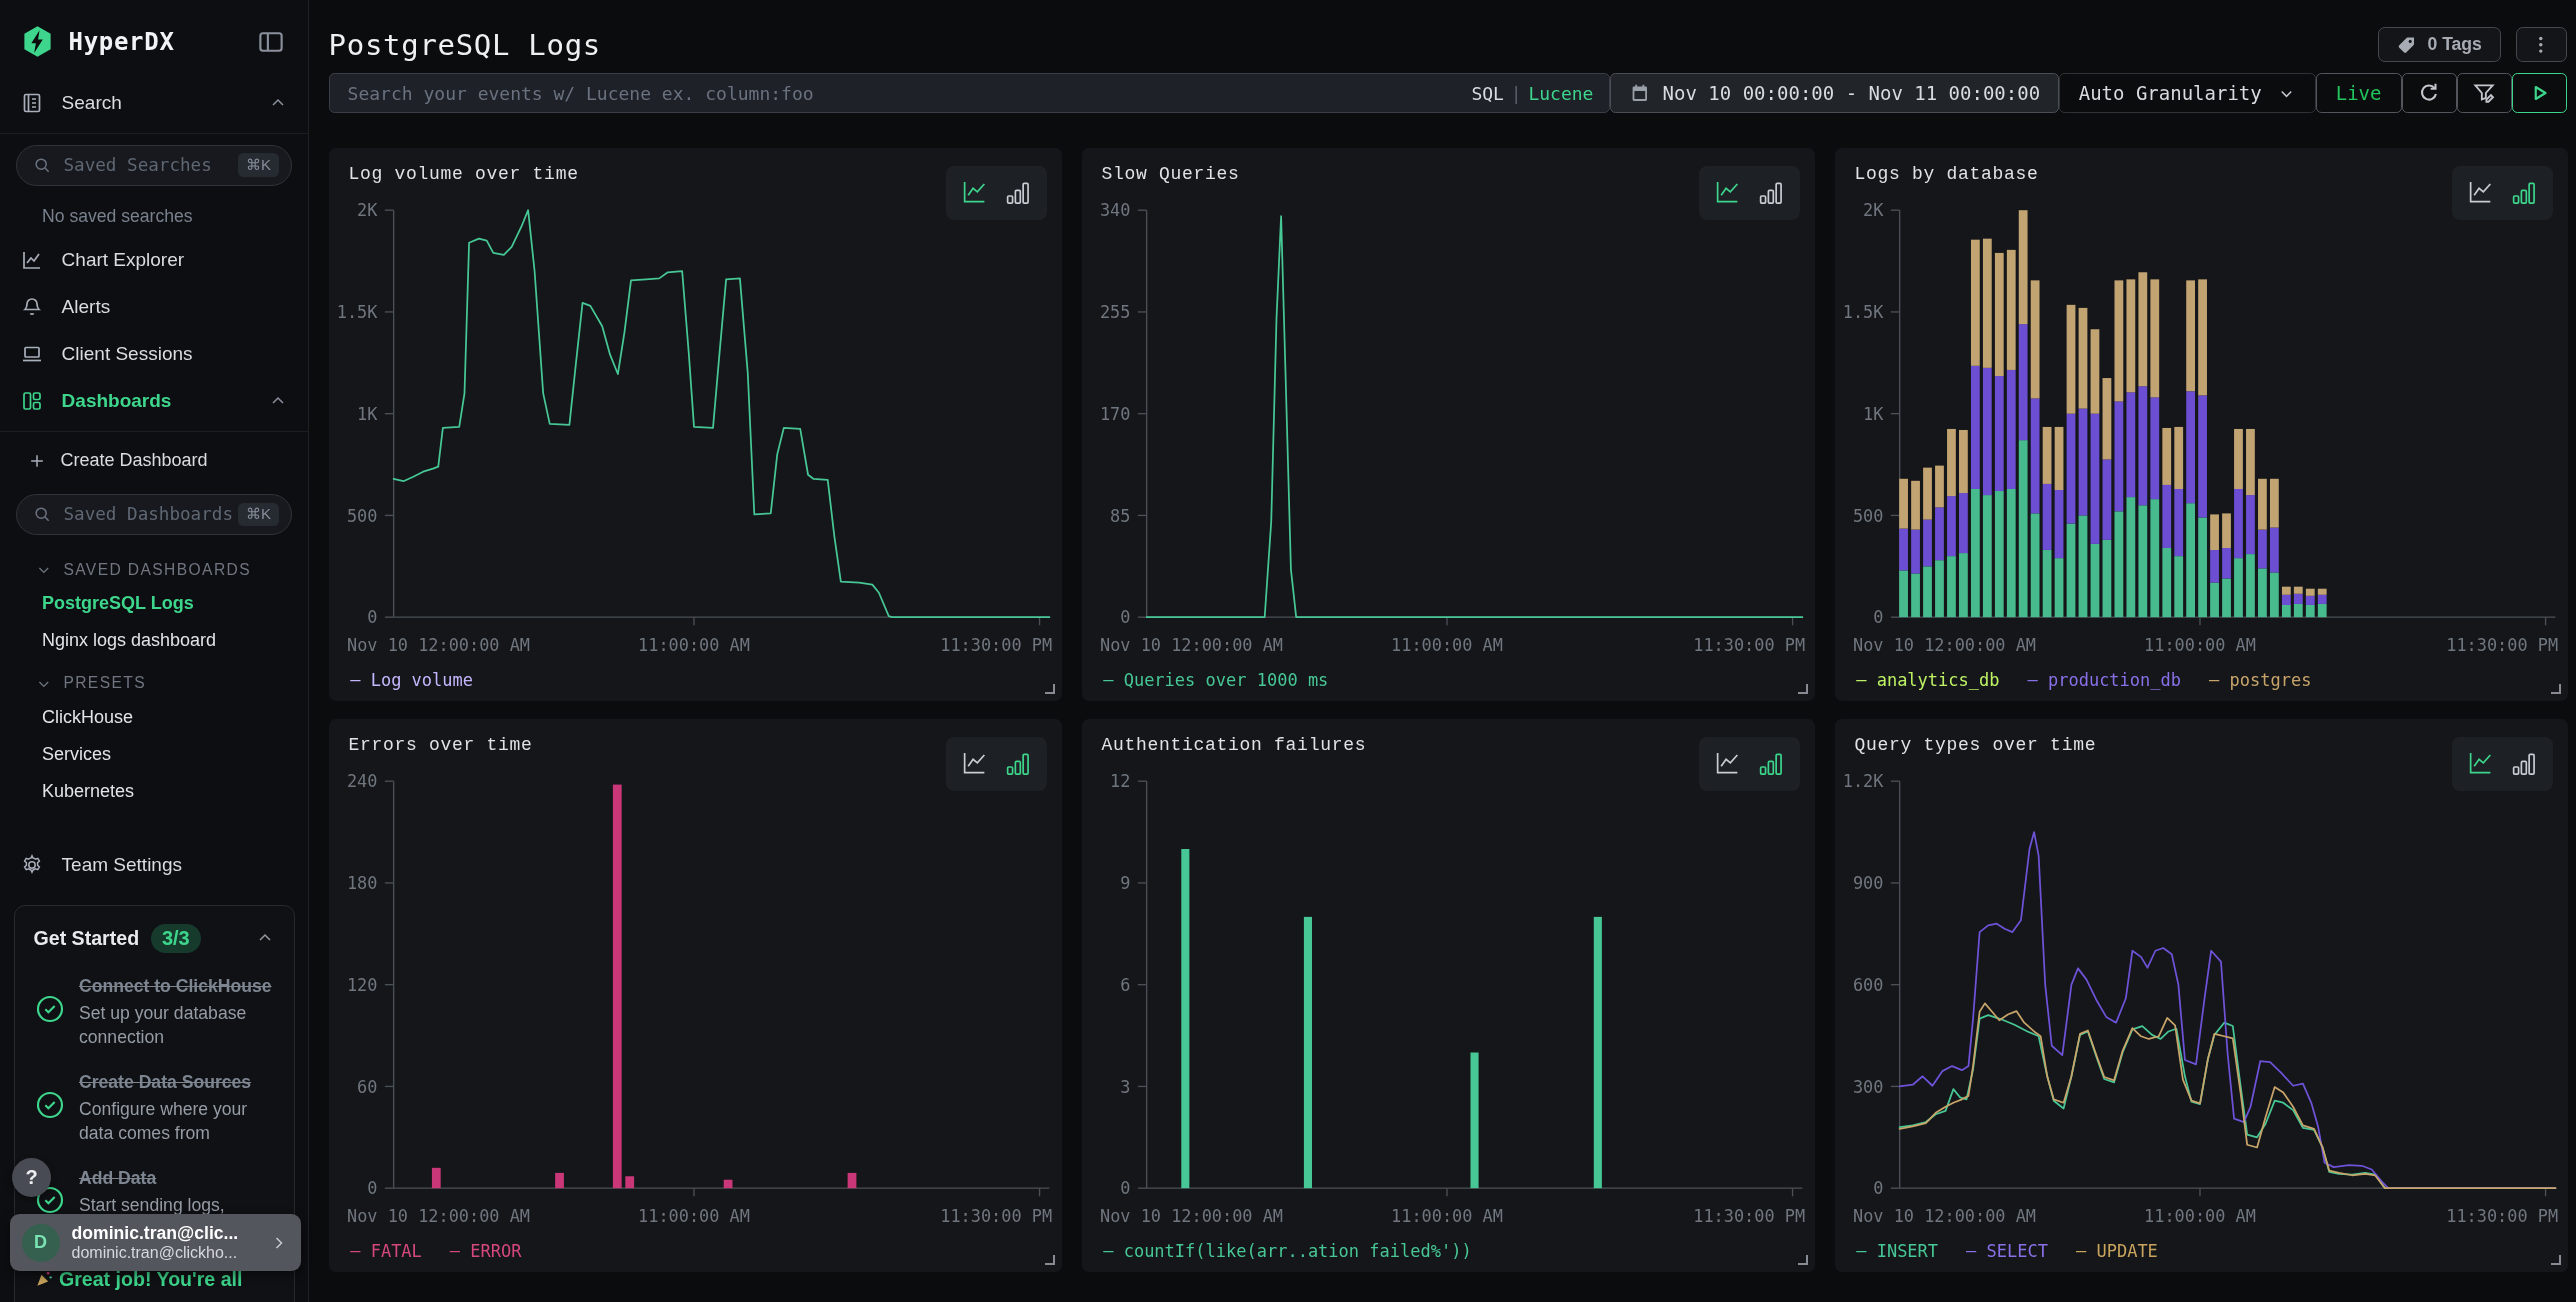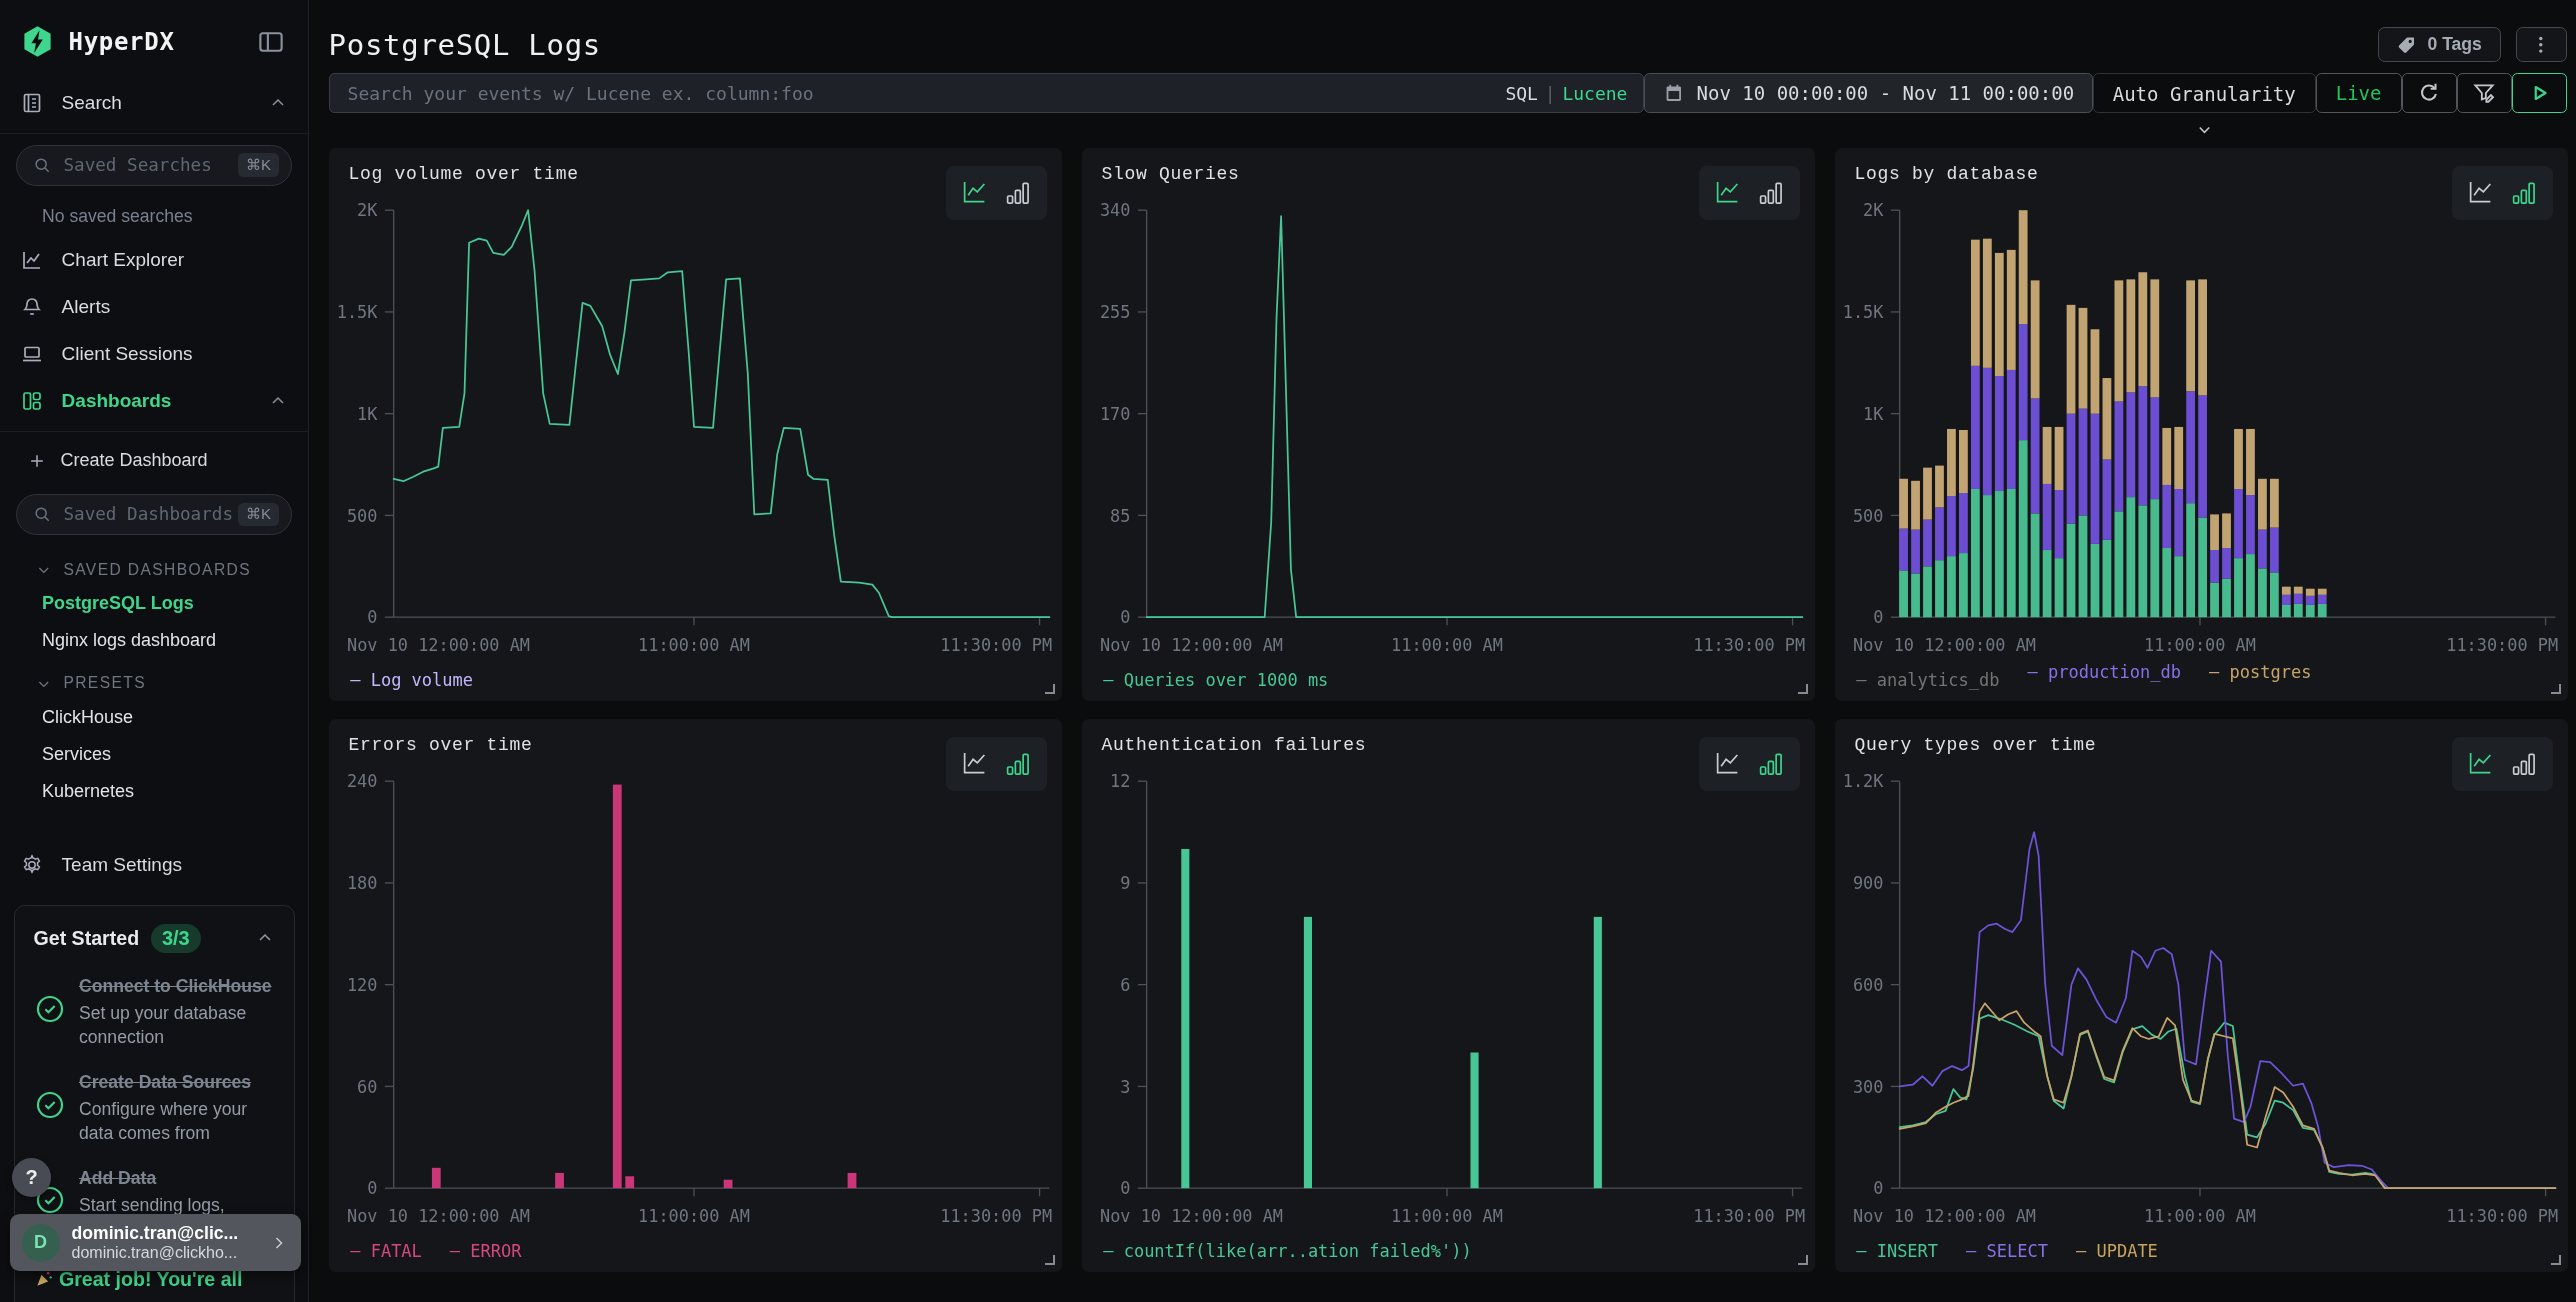--- a/index.html
+++ b/index.html
@@ -94,21 +94,21 @@
     font-family:"DejaVu Sans Mono","Liberation Mono",monospace; font-size:18px; color:#C6CAD2;
   }
   .search-box input::placeholder { color:#6A7280; }
   .lang-toggle { font-family:"DejaVu Sans Mono","Liberation Mono",monospace; font-size:18px; white-space:nowrap; }
   .lang-sql { color:#D8DBDF; cursor:pointer; }
   .lang-sep { color:#5A5F66; margin:0 6.8px; }
   .lang-lucene { color:#3DD68C; cursor:pointer; }
   .date-box { display:flex; align-items:center; gap:12px; background:#212429; border:1.4px solid #4A4E55; border-radius:5.4px; padding:0 17.6px; cursor:pointer; }
   .date-box .bicon { width:21.6px; height:21.6px; color:#9AA0A8; }
   .date-text { font-family:"DejaVu Sans Mono","Liberation Mono",monospace; font-size:19px; color:#D8DBDF; white-space:nowrap; }
-  .gran-box { display:flex; align-items:center; gap:15px; border:1.4px solid #2F3237; border-radius:5.4px; padding:9px 19px; cursor:pointer;flex-direction:column; }
+  .gran-box { display:flex; align-items:center; gap:15px; border:1.4px solid #2F3237; border-radius:5.4px; padding:0 19px; cursor:pointer; }
   .gran-text { font-family:"DejaVu Sans Mono","Liberation Mono",monospace; font-size:19px; color:#D8DBDF; white-space:nowrap; }
   .gran-box .chev { width:19px; height:19px; color:#C3C7CD; }
   .sq-btn { display:flex; align-items:center; justify-content:center; width:55px; border:1.4px solid #53565C; border-radius:5.4px; color:#C3C7CD; cursor:pointer; background:transparent; }
   .sq-btn .bicon { width:26px; height:26px; }
   .live-btn { width:auto; padding:0 19px; font-family:"DejaVu Sans Mono","Liberation Mono",monospace; font-size:19px; color:#22c55e; }
   .play-btn { border-color:#3DD68C; color:#3DD68C; }
 
   
   .grid { display:grid; grid-template-columns:repeat(3,733px); gap:18px 20px; margin-top:35px; }
   .panel { position:relative; width:733px; height:553px; background:#141619; border-radius:6.8px; }
@@ -652,21 +652,21 @@
           </span>
         <span class="vt active">
             <svg viewBox="0 0 44 44" fill="none" stroke="currentColor" stroke-width="2.4">
               <rect x="8" y="27" width="7" height="10" rx="1.5"></rect>
               <rect x="19" y="19" width="7" height="18" rx="1.5"></rect>
               <rect x="30" y="9" width="7" height="28" rx="1.5"></rect>
             </svg>
           </span>
       </div>
       <div class="legend">
-          <span class="legend-item" style="color: #737373; margin-top: 8px;">— analytics_db</span>
+          <span class="legend-item" style="color: #bef264;">— analytics_db</span>
           <span class="legend-item" style="color: rgb(138, 112, 232);">— production_db</span>
           <span class="legend-item" style="color: rgb(200, 164, 106);">— postgres</span>
         </div>
       <div class="resize-handle"></div>
     </div>
     <div class="panel">
       <div class="panel-title">Errors over time</div>
       <svg class="plot" viewBox="0 0 1083 818">
           <line x1="82" y1="694" x2="95" y2="694" stroke="#4B5058" stroke-width="2"></line>
           <text x="71" y="703" text-anchor="end" class="tick">0</text>

